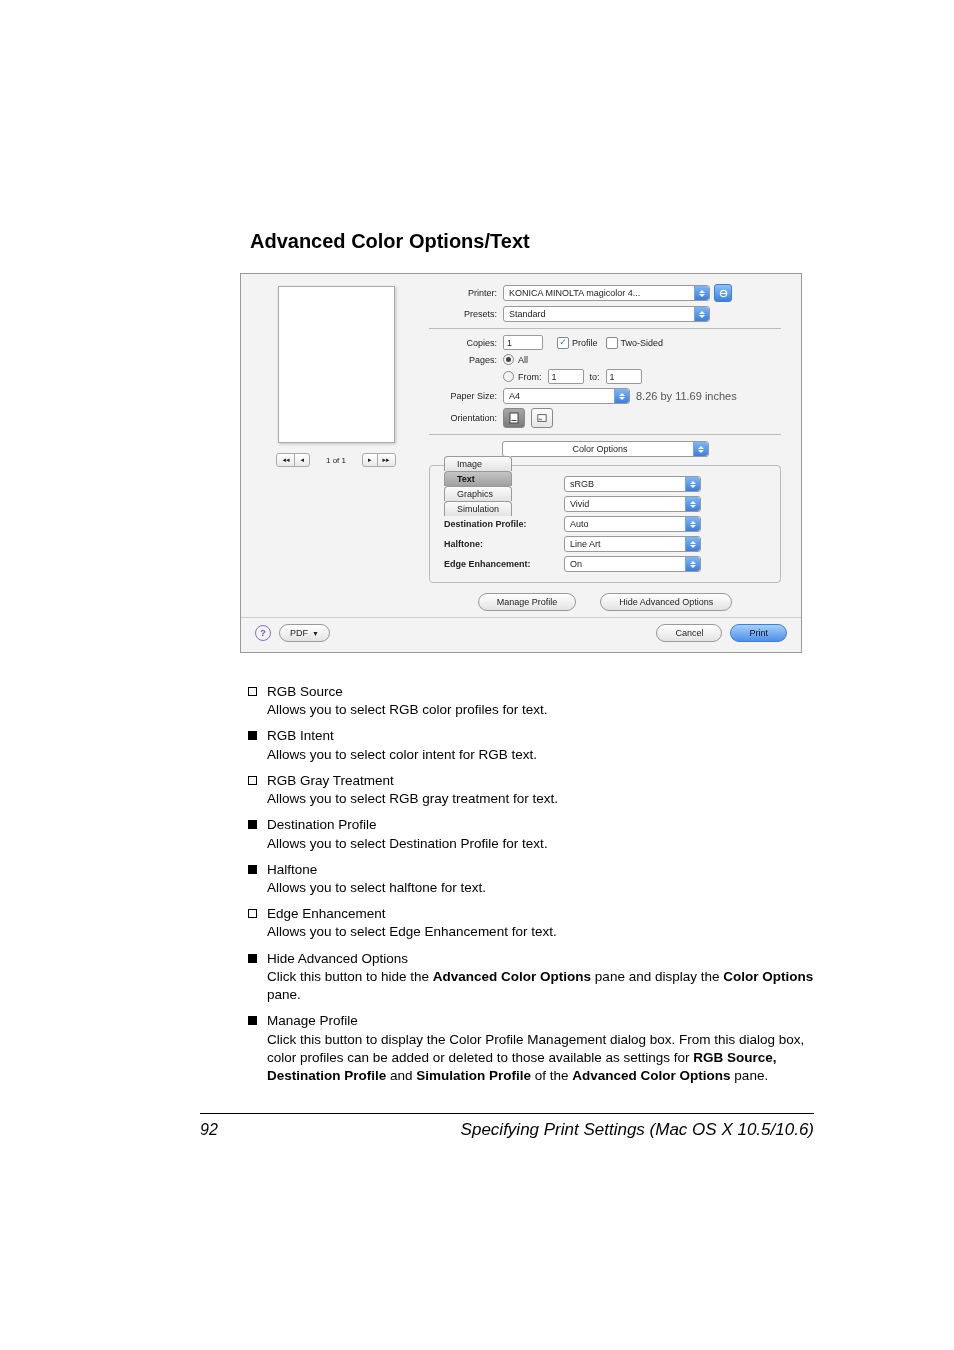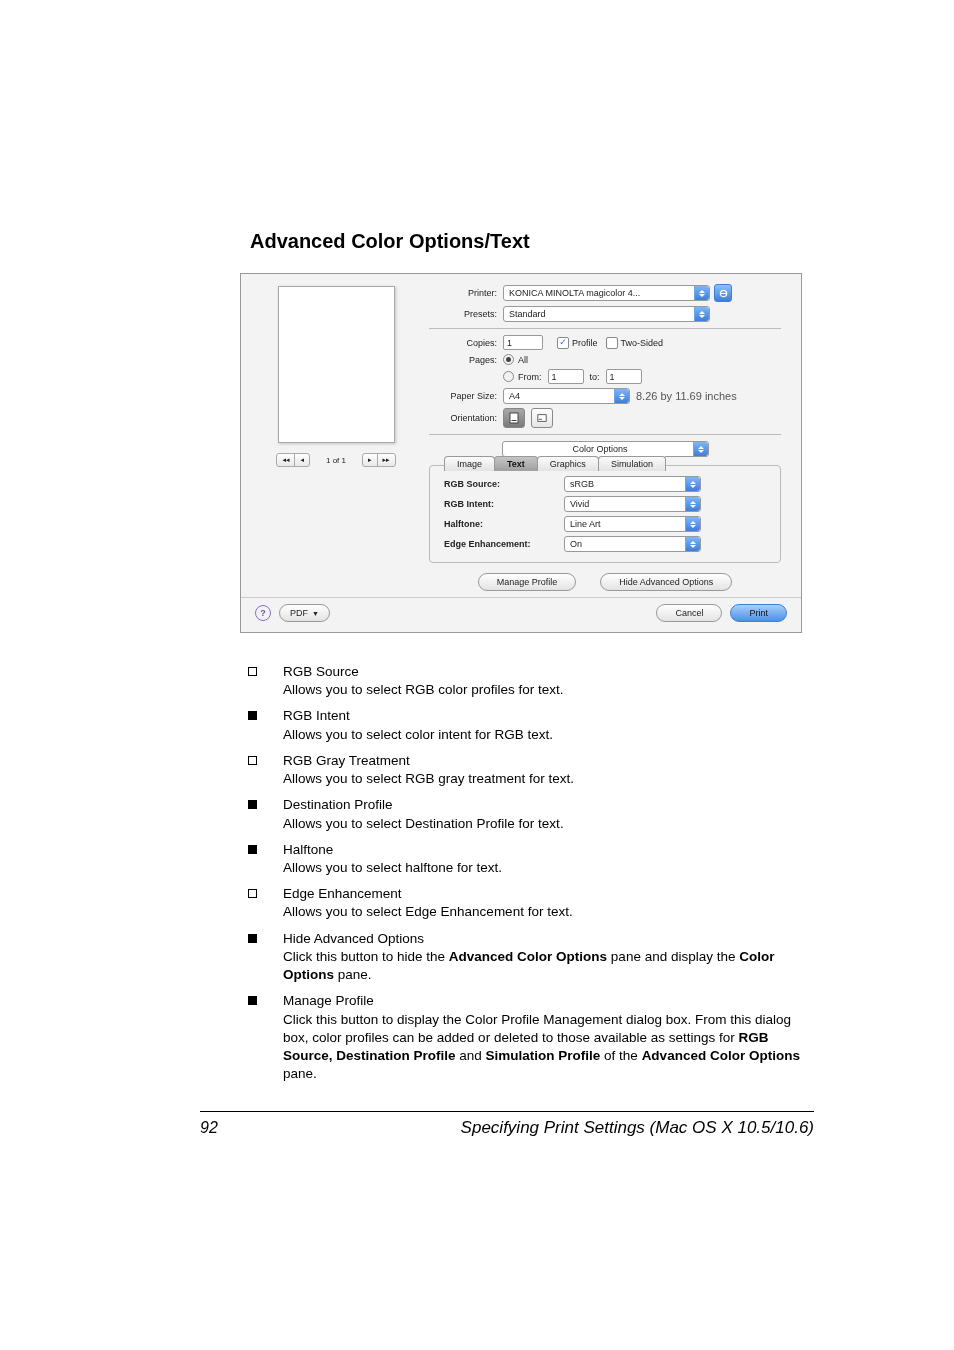--- a/index.html
+++ b/index.html
@@ -166,20 +166,21 @@
     padding: 10px 14px 6px 14px;
     position: relative;
     margin-top: 8px;
   }
   .tabs {
     position: absolute;
     top: -10px;
     left: 14px;
     display: flex;
     background: #f3f3f3;
+    flex-direction: column;
   }
   .tab {
     padding: 2px 12px;
     border: 1px solid #999;
     border-bottom: none;
     border-radius: 4px 4px 0 0;
     background: linear-gradient(#fbfbfb,#e3e3e3);
     margin-right: -1px;
   }
   .tab.active {
@@ -223,21 +224,21 @@
   .btnrow {
     display:flex; justify-content:center; gap: 24px;
     margin-top: 10px;
   }
 
   .desc-list {
     margin: 20px 0 0 48px;
     font-size: 13.5px;
     line-height: 1.35;
   }
-  .desc-item { display:flex; margin-bottom: 8px; gap: 16px; }
+  .desc-item { display:flex; margin-bottom: 8px; }
   .sqbullet {
     width: 9px; height: 9px;
     margin: 4px 10px 0 0;
     flex: 0 0 9px;
   }
   .sqbullet.filled { background:#000; }
   .sqbullet.outline { border:1.5px solid #000; background:#fff; box-sizing:border-box; }
   .desc-body { flex:1; }
   .desc-title { }
   .desc-text { }
@@ -385,20 +386,27 @@
             <span class="opt-lbl">RGB Source:</span>
             <span class="select opt-sel">
               <span style="flex:1">sRGB</span>
               <span class="select-cap"></span>
             </span>
           </div>
           <div class="opt-row">
             <span class="opt-lbl">RGB Intent:</span>
             <span class="select opt-sel">
               <span style="flex:1">Vivid</span>
+              <span class="select-cap"></span>
+            </span>
+          </div>
+          <div class="opt-row">
+            <span class="opt-lbl">Destination Profile:</span>
+            <span class="select opt-sel">
+              <span style="flex:1">Auto</span>
               <span class="select-cap"></span>
             </span>
           </div>
           <div class="opt-row">
             <span class="opt-lbl">Halftone:</span>
             <span class="select opt-sel">
               <span style="flex:1">Line Art</span>
               <span class="select-cap"></span>
             </span>
           </div>

